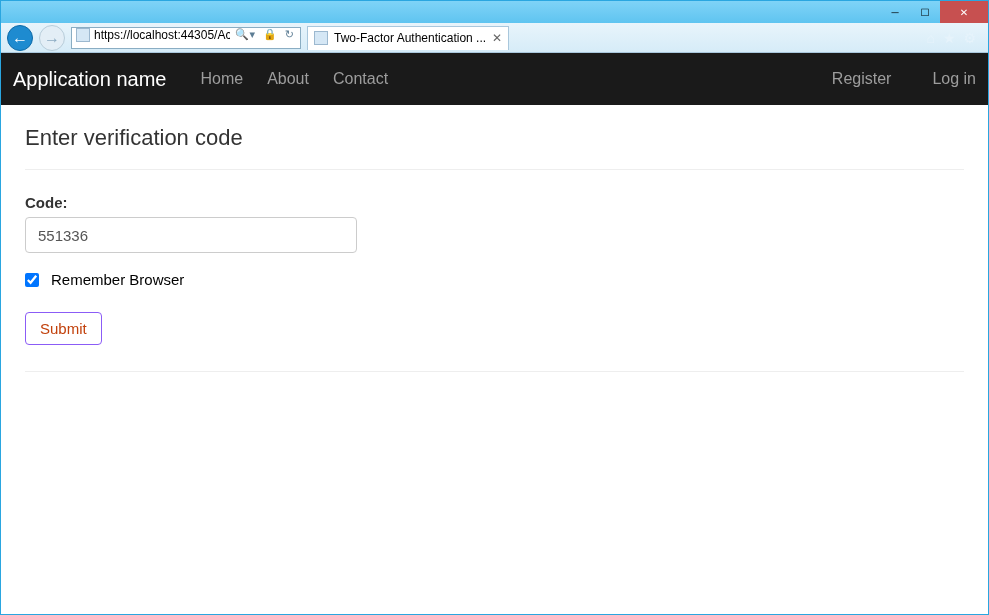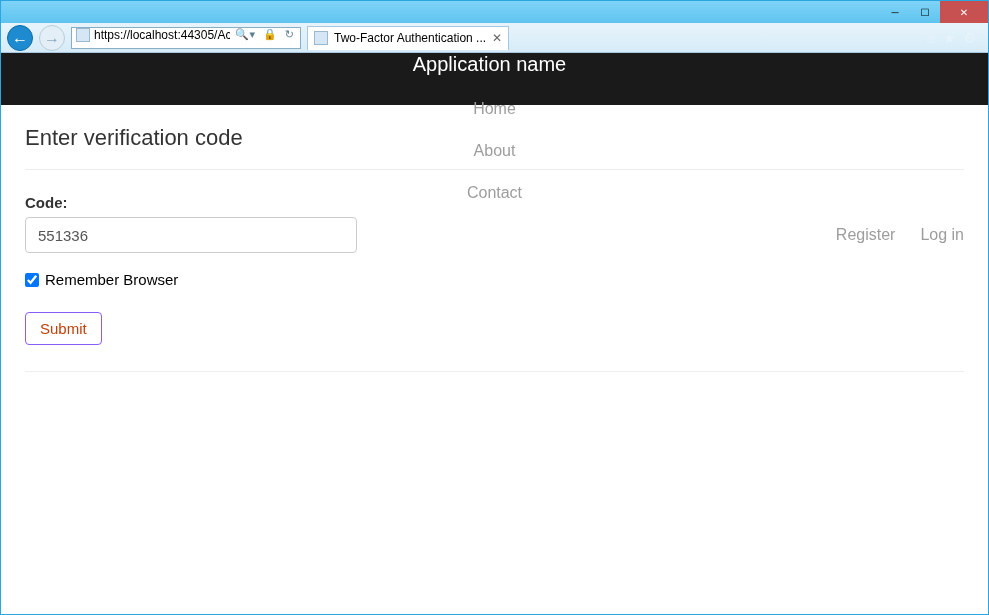--- a/index.html
+++ b/index.html
@@ -18,32 +18,32 @@
     .url-txt { flex: 1; color: #000; white-space: nowrap; overflow: hidden; }
     .url-ctrl { color: #5d7d94; font-size: 11px; padding: 0 2px; }
     .tab { flex: 0 0 200px; height: 24px; background: #fff; border: 1px solid #a9c7dc; border-bottom: none; display: flex; align-items: center; padding: 0 6px; font-size: 12px; gap: 6px; }
     .tab-txt { flex: 1; white-space: nowrap; overflow: hidden; color: #000; }
     .tab-close { color: #666; }
     .right-icons { margin-left: auto; display: flex; gap: 8px; color: #fff; font-size: 14px; padding-right: 6px; }
     .right-icons span { color: #e6f3fb; }
     
     
     .viewport { flex: 1; overflow: auto; background: #fff; }
-    .navbar { background: #1a1a1a; height: 52px; display: flex; align-items: center; padding: 0 24px; gap: 24px; flex-direction: column; }
+    .navbar { background: #1a1a1a; height: 52px; display: flex; align-items: center; padding: 0 12px; gap: 24px; }
     .brand { color: #fff; font-size: 20px; margin-right: 10px; }
     .navlink { color: #9d9d9d; font-size: 16px; text-decoration: none; }
-    .nav-right { margin-left: auto; display: flex; gap: 25px; }
+    .nav-right { margin-left: auto; display: flex; gap: 41px; }
     .content { padding: 20px 24px; }
     h1 { font-size: 36px; font-weight: 400; color: #333; margin-bottom: 8px; }
     h2 { font-size: 22px; font-weight: 400; color: #333; margin-bottom: 18px; }
     hr { border: none; border-top: 1px solid #eee; margin: 12px 0 24px 0; }
     .form-group { margin-bottom: 18px; }
     label.field-lbl { display: block; font-weight: bold; margin-bottom: 6px; font-size: 15px; color: #333; }
     .text-input { width: 332px; height: 36px; padding: 6px 12px; font-size: 15px; border: 1px solid #ccc; border-radius: 4px; color: #555; }
-    .check-row { display: flex; align-items: center; gap: 6px; margin-bottom: 24px; font-size: 15px; }
+    .check-row { display: flex; align-items: center; gap: 12px; margin-bottom: 24px; font-size: 15px; }
     .check-row input[type=checkbox] { width: 14px; height: 14px; }
     .btn { padding: 7px 14px; font-size: 15px; border: 1px solid #8b5cf6; border-radius: 4px; background: #fff; color: #c2410c; cursor: pointer; }
     .footer { margin-top: 26px; font-size: 15px; color: #333; }
     hr.footer-hr { margin: 26px 0 16px 0; }
     .page-icon { width: 14px; height: 14px; background: #d5e7f5; border: 1px solid #9cb8cf; display: inline-block; }
   </style>
 </head>
 <body>
 
 <div class="window">

